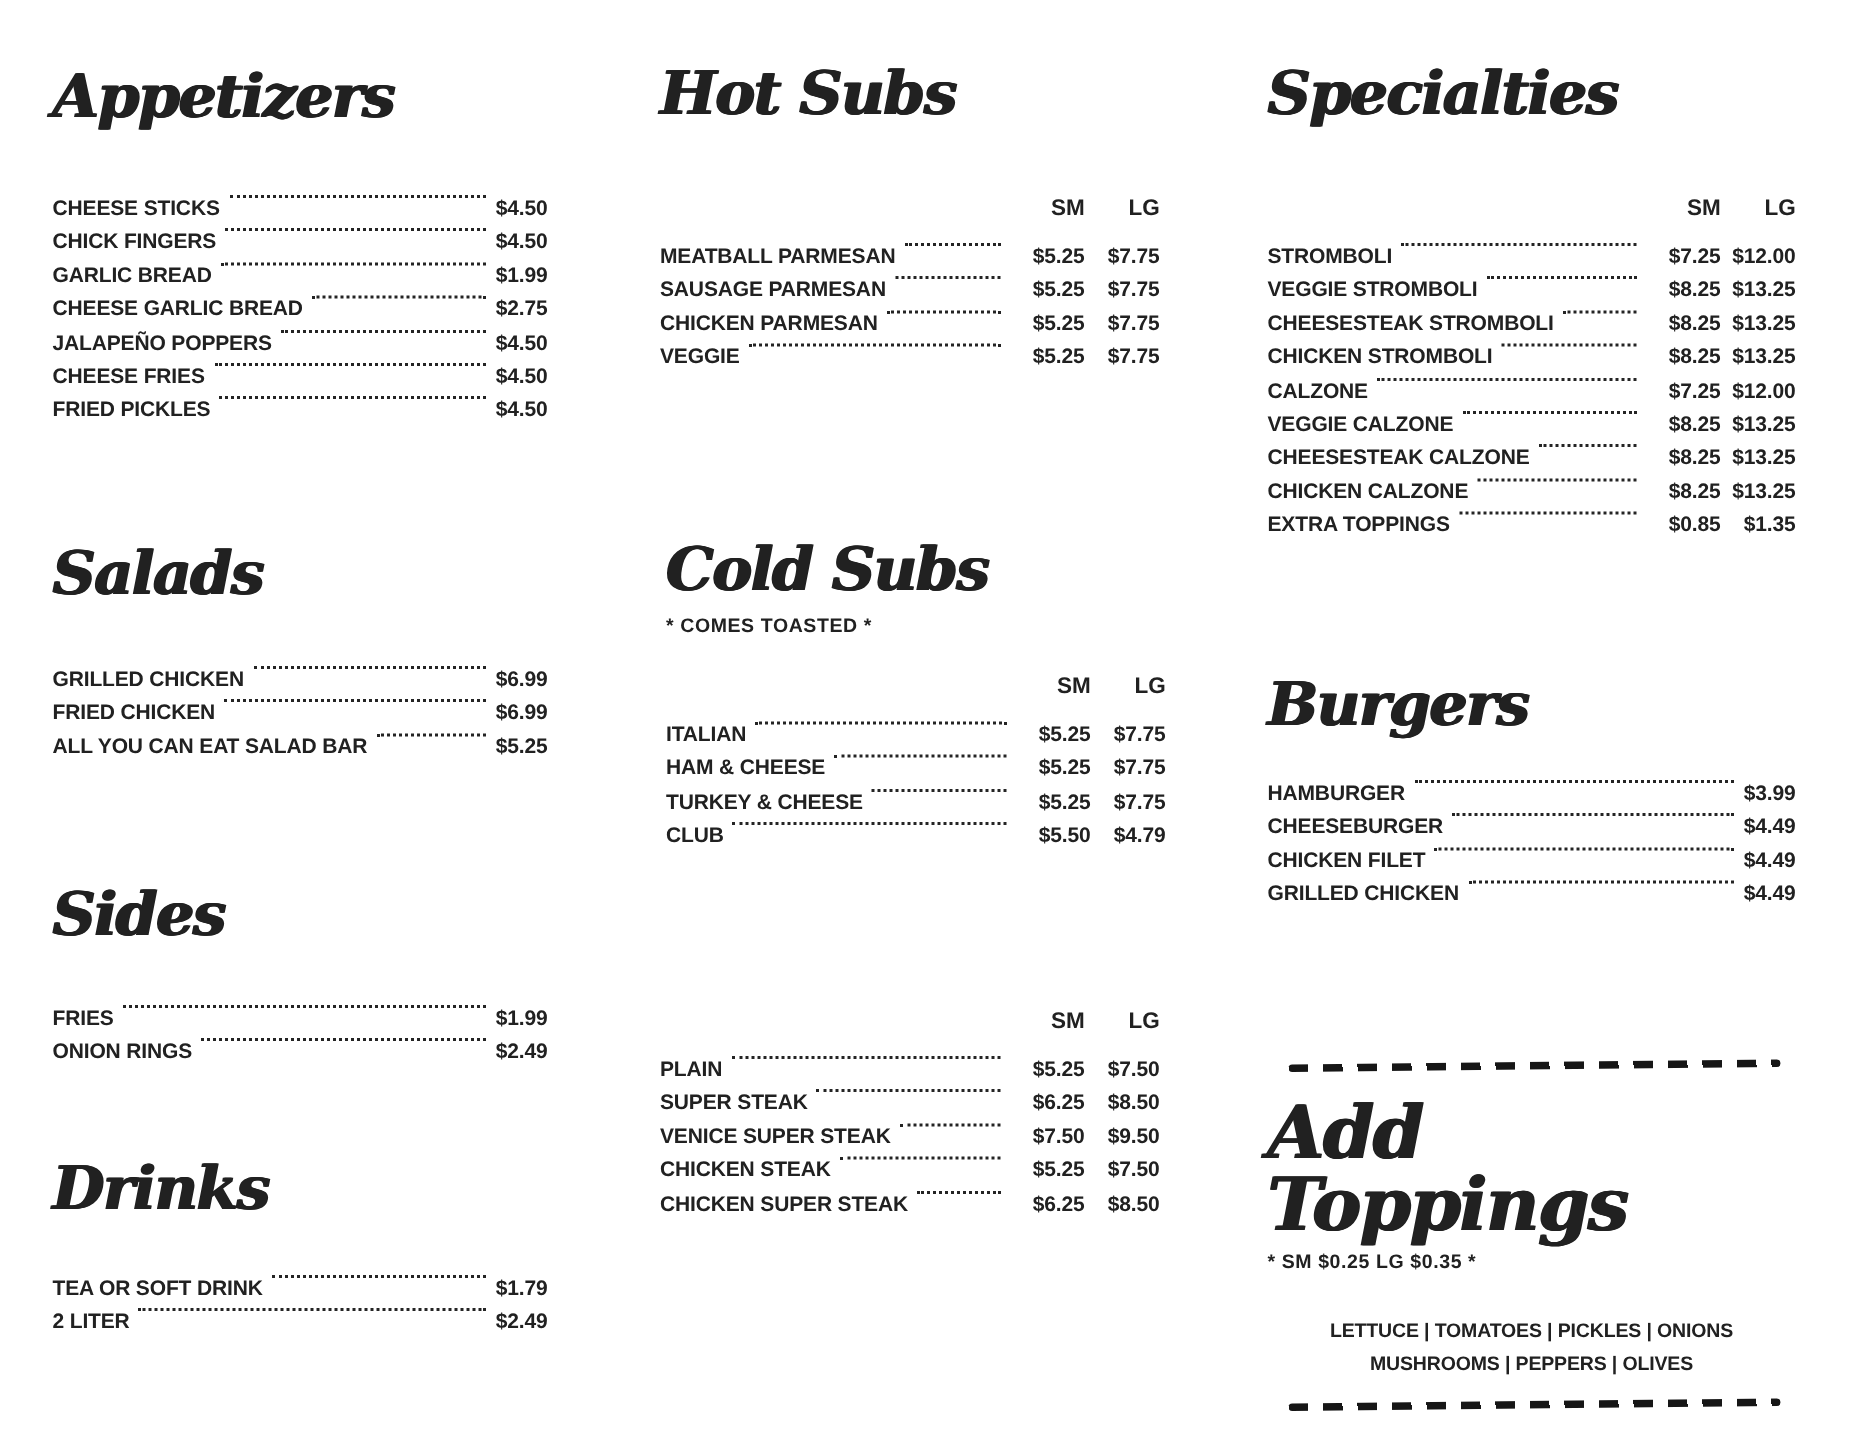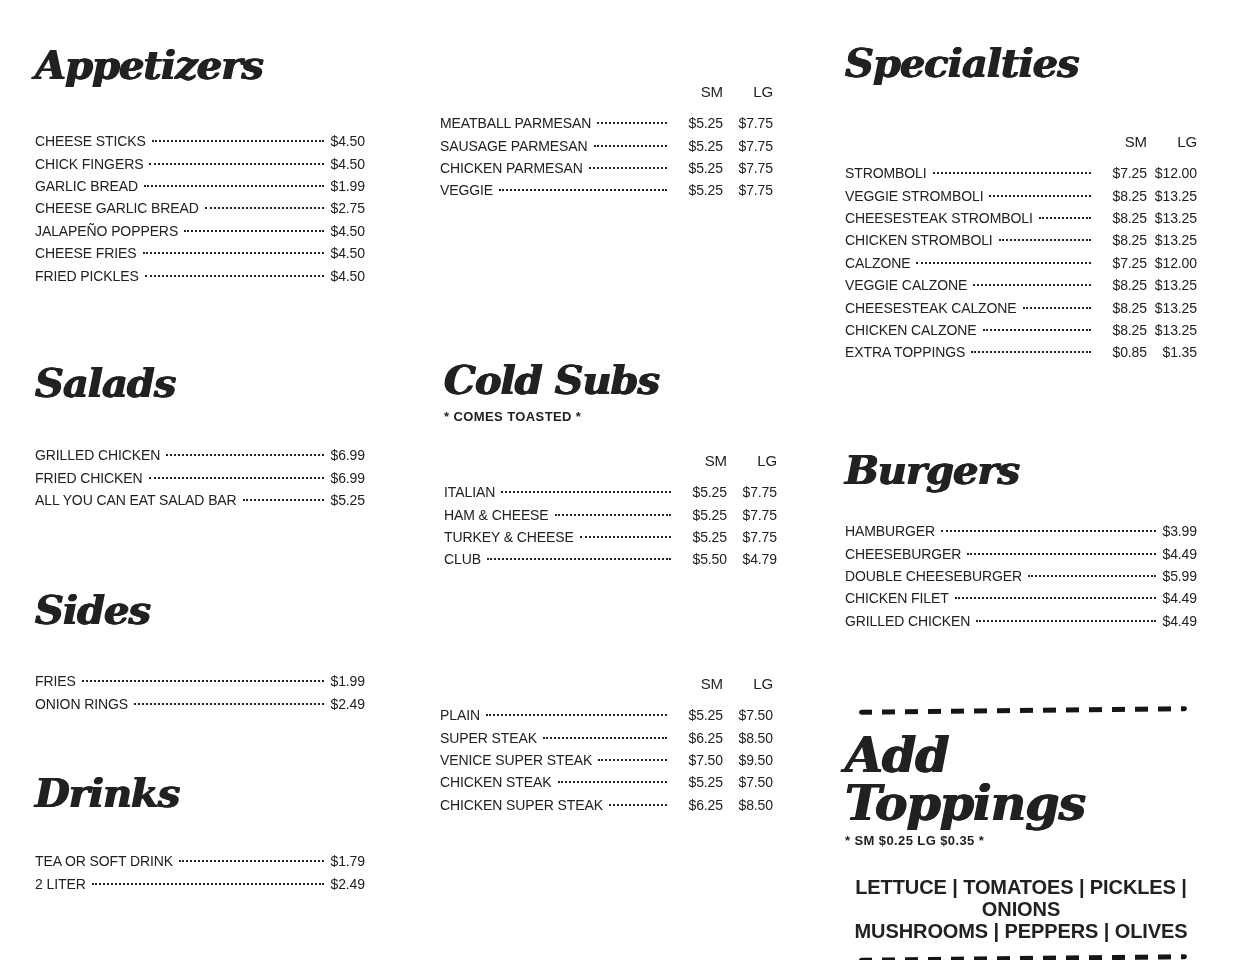--- a/index.html
+++ b/index.html
@@ -8,30 +8,30 @@
     background:#ffffff;color:#212121;
     font-family:"Liberation Sans", sans-serif;
   }
   .sec{position:absolute}
   .script{
     margin:0;font-family:"DejaVu Serif", serif;font-style:italic;font-weight:bold;
     font-size:40px;line-height:50px;text-align:left;letter-spacing:-1px;
     text-shadow:0.7px 0 0 currentColor,-0.7px 0 0 currentColor;
   }
   .items{margin-top:0}
-  .row{display:flex;align-items:center;height:22.4px;
-       font-weight:normal;font-size:14px;letter-spacing:-0.1px;white-space:nowrap}
+  .row{display:flex;align-items:flex-start;height:22.4px;
+       font-weight:bold;font-size:14px;letter-spacing:-0.1px;white-space:nowrap}
   .nm{flex:none}
   .dots{flex:1 1 auto;min-width:10px;border-bottom:2px dotted #242424;margin:0 6px 0 6px}
   .pr{flex:none}
   .pw{flex:none;width:50px;text-align:right}
   .sp{flex:1}
   .hdr{font-size:15px;height:22px}
   .note{font-weight:bold;font-size:13px;letter-spacing:0.4px}
-  .tops{text-align:center;font-weight:bold;font-size:20px;line-height:22px;letter-spacing:-0.1px}
+  .tops{text-align:center;font-weight:bold;font-size:13px;line-height:22px;letter-spacing:-0.1px}
   .dash{height:5px;border-radius:3px;margin:0 10px 0 14px;
         background:repeating-linear-gradient(90deg,#161616 0 13px,transparent 13px 23px);
         transform:rotate(-0.6deg)}
 
   
   #appetizers{left:35px;top:40px;width:330px}
   #appetizers .items{margin-top:40px}
   #salads{left:35px;top:358px;width:330px}
   #salads .items{margin-top:36px}
   #sides{left:35px;top:585px;width:330px}
@@ -154,20 +154,21 @@
       </div>
     <div class="row">
         <span class="nm">2 LITER</span>
         <span class="dots"></span>
         <span class="pr">$2.49</span>
       </div>
   </div>
 </section>
 
 <section class="sec" id="hot-subs">
+  <h2 class="script">Hot Subs</h2>
   <div class="row hdr">
       <span class="sp"></span>
       <span class="pw">SM</span>
       <span class="pw">LG</span>
     </div>
   <div class="items">
     <div class="row">
         <span class="nm">MEATBALL PARMESAN</span>
         <span class="dots"></span>
         <span class="pw">$5.25</span>
@@ -342,25 +343,20 @@
         <span class="nm">HAMBURGER</span>
         <span class="dots"></span>
         <span class="pr">$3.99</span>
       </div>
     <div class="row">
         <span class="nm">CHEESEBURGER</span>
         <span class="dots"></span>
         <span class="pr">$4.49</span>
       </div>
     <div class="row">
-        <span class="nm">DOUBLE CHEESEBURGER</span>
-        <span class="dots"></span>
-        <span class="pr">$5.99</span>
-      </div>
-    <div class="row">
         <span class="nm">CHICKEN FILET</span>
         <span class="dots"></span>
         <span class="pr">$4.49</span>
       </div>
     <div class="row">
         <span class="nm">GRILLED CHICKEN</span>
         <span class="dots"></span>
         <span class="pr">$4.49</span>
       </div>
   </div>

